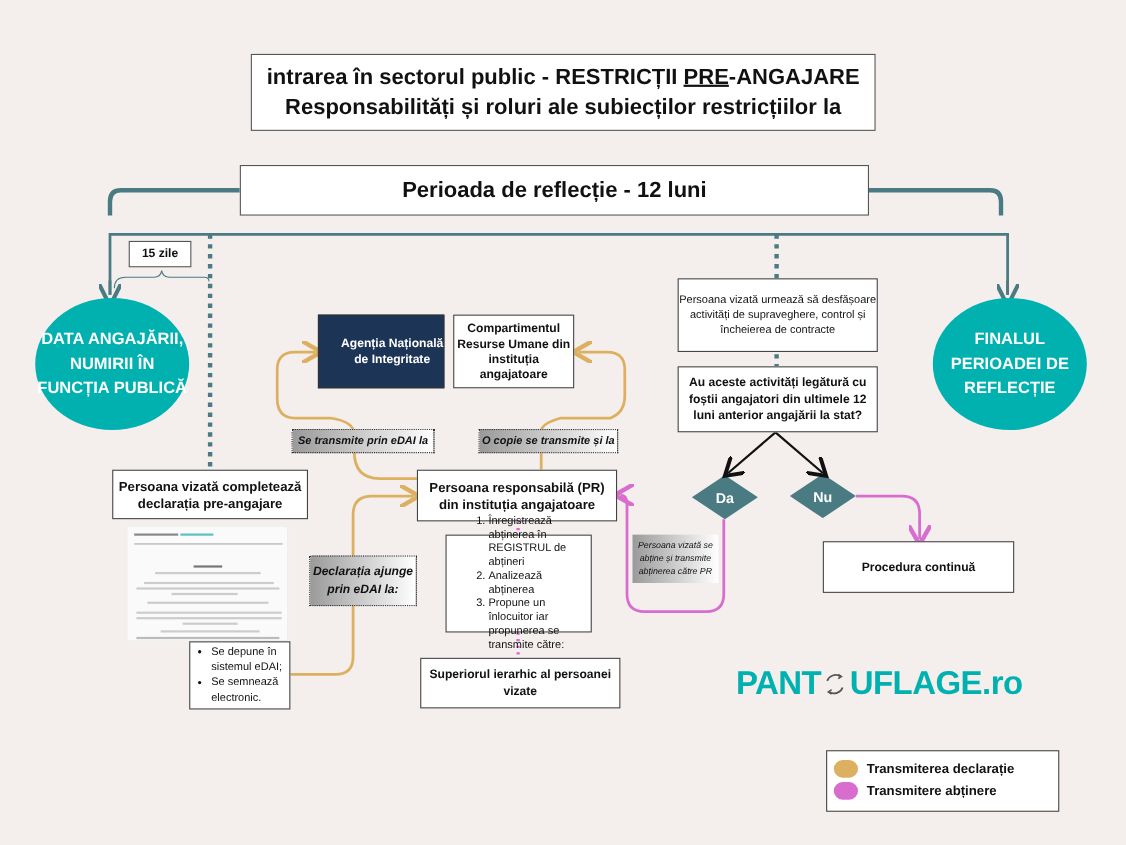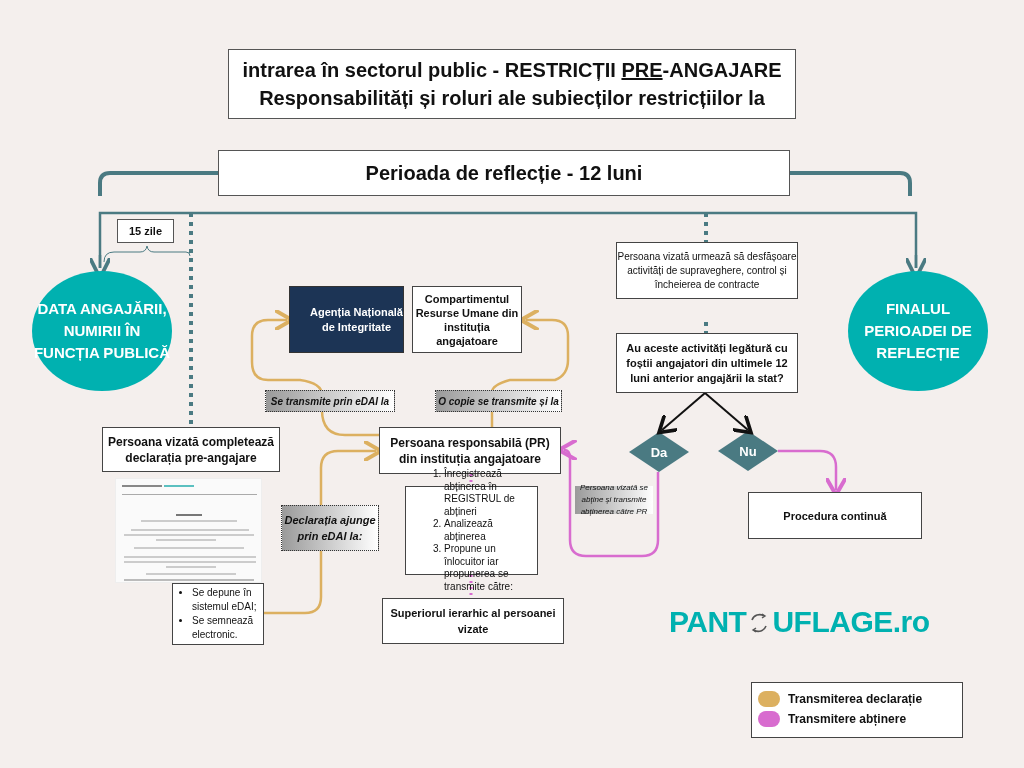--- a/index.html
+++ b/index.html
@@ -13,31 +13,31 @@
   #days { left: 117px; top: 219px; width: 57px; height: 24px; font-size: 11px; font-weight: bold; border: 1px solid #555; }
   .circle { position: absolute; background: #00b1b0; border-radius: 50%; color: #fff; font-weight: bold; display: flex; align-items: center; justify-content: center; text-align: center; }
   #circle-start { left: 32px; top: 271px; width: 140px; height: 120px; font-size: 15px; line-height: 22px; }
   #circle-end { left: 848px; top: 271px; width: 140px; height: 120px; font-size: 15px; line-height: 22px; }
   #ani { left: 289px; top: 286px; width: 115px; height: 67px; background: #1c3455; color: #fff; font-size: 11px; font-weight: bold; line-height: 15px; border: 1.5px solid #333; padding-left: 20px; }
   #hr { left: 412px; top: 286px; width: 110px; height: 67px; font-size: 11px; font-weight: bold; line-height: 14px; }
   .grad-label { position: absolute; border: 1.5px dotted #333; background: linear-gradient(90deg, #9a9a9a, #fff); font-style: italic; font-weight: bold; font-size: 10px; display: flex; align-items: center; justify-content: center; text-align: center; }
   #lbl-edai { left: 265px; top: 390px; width: 130px; height: 22px; }
   #lbl-copy { left: 435px; top: 390px; width: 127px; height: 22px; }
   #lbl-decl { left: 281px; top: 505px; width: 98px; height: 46px; font-size: 11px; line-height: 16px; }
-  #lbl-abt { left: 575px; top: 486px; width: 78px; height: 28px; font-size: 8px; line-height: 12px; font-weight: normal; border: none; background: linear-gradient(90deg, #9a9a9a, #fff); }
+  #lbl-abt { left: 575px; top: 486px; width: 78px; height: 44px; font-size: 8px; line-height: 12px; font-weight: normal; border: none; background: linear-gradient(90deg, #9a9a9a, #fff); }
   #pr { left: 379px; top: 427px; width: 182px; height: 47px; font-size: 12px; font-weight: bold; line-height: 16px; }
   #complete { left: 102px; top: 427px; width: 178px; height: 45px; font-size: 12px; font-weight: bold; line-height: 16px; }
   #doc { left: 115px; top: 478px; width: 147px; height: 105px; background: #fafafa; border: 1px solid #eee; overflow: hidden; }
   .doc-line { position: absolute; height: 2px; background: #ccc; }
   #bullets { left: 172px; top: 583px; width: 92px; height: 62px; font-size: 10px; line-height: 14px; justify-content: flex-start; text-align: left; padding-left: 5px; }
   #bullets ul { list-style: disc; padding-left: 14px; }
   #steps { left: 405px; top: 486px; width: 133px; height: 89px; font-size: 10px; line-height: 12.5px; justify-content: flex-start; text-align: left; }
   #steps ol { padding-left: 38px; padding-right: 4px; }
   #superior { left: 382px; top: 598px; width: 182px; height: 46px; font-size: 11px; font-weight: bold; line-height: 16px; }
-  #activity { left: 616px; top: 242px; width: 182px; height: 57px; font-size: 10px; line-height: 14px; }
+  #activity { left: 616px; top: 253px; width: 182px; height: 67px; font-size: 10px; line-height: 14px; }
   #question { left: 616px; top: 333px; width: 182px; height: 60px; font-size: 11px; font-weight: bold; line-height: 15px; }
   .diamond { position: absolute; width: 60px; height: 40px; color: #fff; font-weight: bold; font-size: 13px; display: flex; align-items: center; justify-content: center; }
   .diamond::before { content: ""; position: absolute; inset: 0; background: #4a7a82; clip-path: polygon(50% 0, 100% 50%, 50% 100%, 0 50%); z-index: -1; }
   .diamond span { position: relative; }
   #da { left: 629px; top: 432px; }
   #nu { left: 718px; top: 431px; }
   #proc { left: 748px; top: 492px; width: 174px; height: 47px; font-size: 11px; font-weight: bold; }
   #logo { left: 669px; top: 605px; font-size: 30px; font-weight: bold; color: #00b1b0; letter-spacing: -0.5px; }
   #legend { left: 751px; top: 682px; width: 212px; height: 56px; background: #fff; border: 1px solid #444; }
   .leg-row { position: absolute; left: 6px; display: flex; align-items: center; font-size: 12px; font-weight: bold; }

